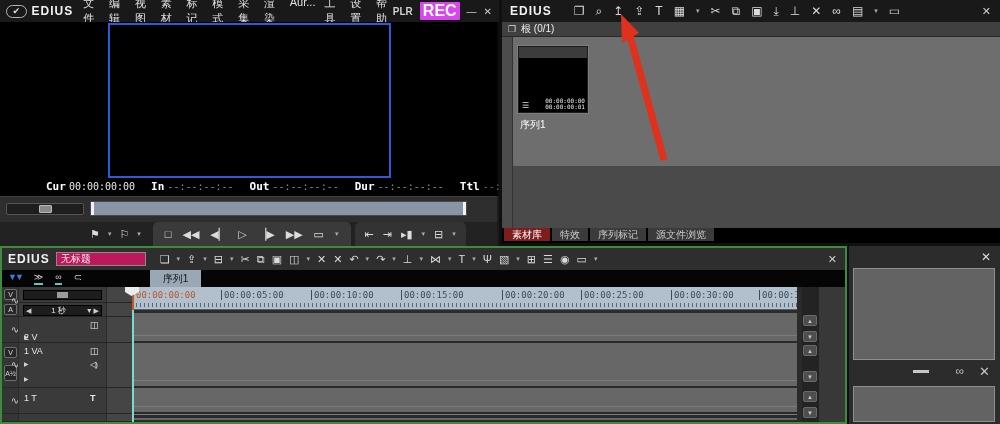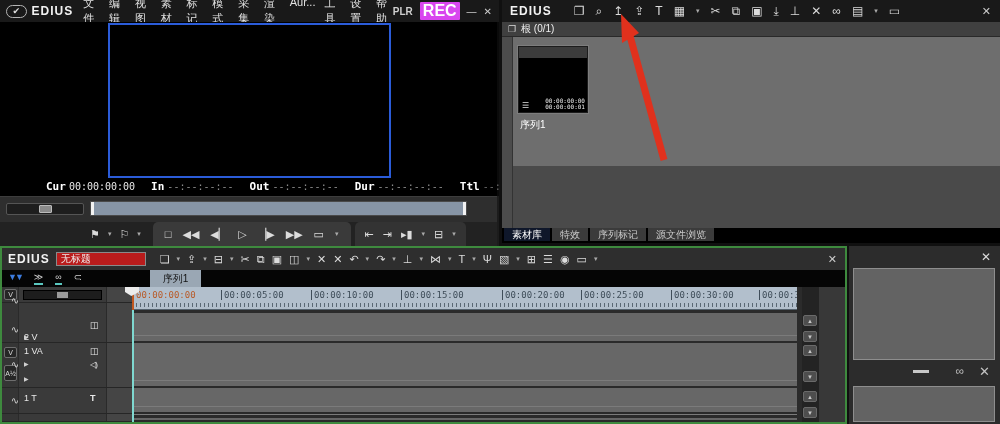--- a/index.html
+++ b/index.html
@@ -69,30 +69,30 @@
   .cliplabel { position:absolute; left:7px; top:81px; font-size:10px; color:#fff; }
   .propshead { position:absolute; left:11px; top:152px; right:0; height:13px; background:#4e4e4e;
                border-top:1px solid #353535; border-bottom:1px solid #353535; display:flex;
                font-size:10px; color:#ececec; line-height:12px; }
   .propshead .pc { border-right:1px solid #353535; padding-left:7px; }
   .pc1 { width:77px; } .pc2 { width:77px; } .pc3 { flex:1; }
   .propsbody { position:absolute; left:11px; top:166px; right:0; height:62px; background:#4a4a4a; }
   .bintabs { position:absolute; left:0; top:228px; width:100%; height:15px; background:#000;
              display:flex; gap:2px; padding-left:2px; }
   .btab { height:13px; line-height:13px; padding:0 8px; font-size:10px; background:#3b3b3b; color:#c9c9c9; }
-  .btab.active { background:#0f172a; color:#fff; }
+  .btab.active { background:#7f1d1d; color:#fff; }
 
   .arrow-svg { position:absolute; left:0; top:0; width:1000px; height:424px; pointer-events:none; z-index:50; }
 
   
   .timeline { left:0; top:246px; width:847px; height:178px; border:2px solid #3e8a3e; background:#2b2b2b; }
   .t-titlebar { position:absolute; left:0; top:0; width:100%; height:22px; background:#2e2e2e;
                 display:flex; align-items:center; color:#ddd; }
   .t-titlebar .appname { margin-left:6px; margin-right:6px; }
-  .titlebox { width:90px; height:14px; background:#b91c1c; border:1px solid #8a8a8a; color:#eee;
+  .titlebox { width:90px; height:14px; background:#be185d; border:1px solid #8a8a8a; color:#eee;
               font-size:10px; line-height:12px; padding-left:4px; overflow:hidden; white-space:nowrap; }
   .t-icons { display:flex; align-items:center; gap:7px; margin-left:14px; }
   .t-icons .tbtn { font-size:11px; }
   .t-close { margin-left:auto; padding-right:8px; font-size:11px; color:#ccc; }
   .tabstrip { position:absolute; left:0; top:22px; width:100%; height:17px; background:#050505;
               display:flex; align-items:center; }
   .modeicons { display:flex; gap:12px; margin-left:6px; }
   .mico { font-size:9px; color:#cfcfcf; letter-spacing:-2px; }
   .mico.blue { color:#3d7de0; }
   .mico.teal { border-bottom:2px solid #5ac8c0; padding-bottom:1px; letter-spacing:0; }
@@ -346,20 +346,29 @@
       <div class="hdrcol">
         <div class="gutcol"></div>
         <div class="patchcol"></div>
 
         <div class="hrow" style="top:0;height:16px;">
           <span class="gbtn" style="top:2px;">V</span>
           <span class="hslider">
             <span class="hshandle"></span>
           </span>
         </div>
+        <div class="hrow" style="top:16px;height:14px;">
+          <span class="gbtn" style="top:1px;">A</span>
+          <span class="zoomsel">
+            <span class="zl">◀</span>
+            <span class="zlabel">1 秒</span>
+            <span class="zdd">▼</span>
+            <span class="zr">▶</span>
+          </span>
+        </div>
         <span class="patchico" style="top:8px;">∿</span>
 
         <div class="hrow" style="top:30px;height:26px;">
           <span class="tlabel" style="top:15px;">2 V</span>
           <span class="ticon" style="top:3px;">◫</span>
           <span class="texp" style="top:16px;">▶</span>
         </div>
         <span class="patchico" style="top:37px;">∿</span>
 
         <div class="hrow" style="top:56px;height:45px;">

